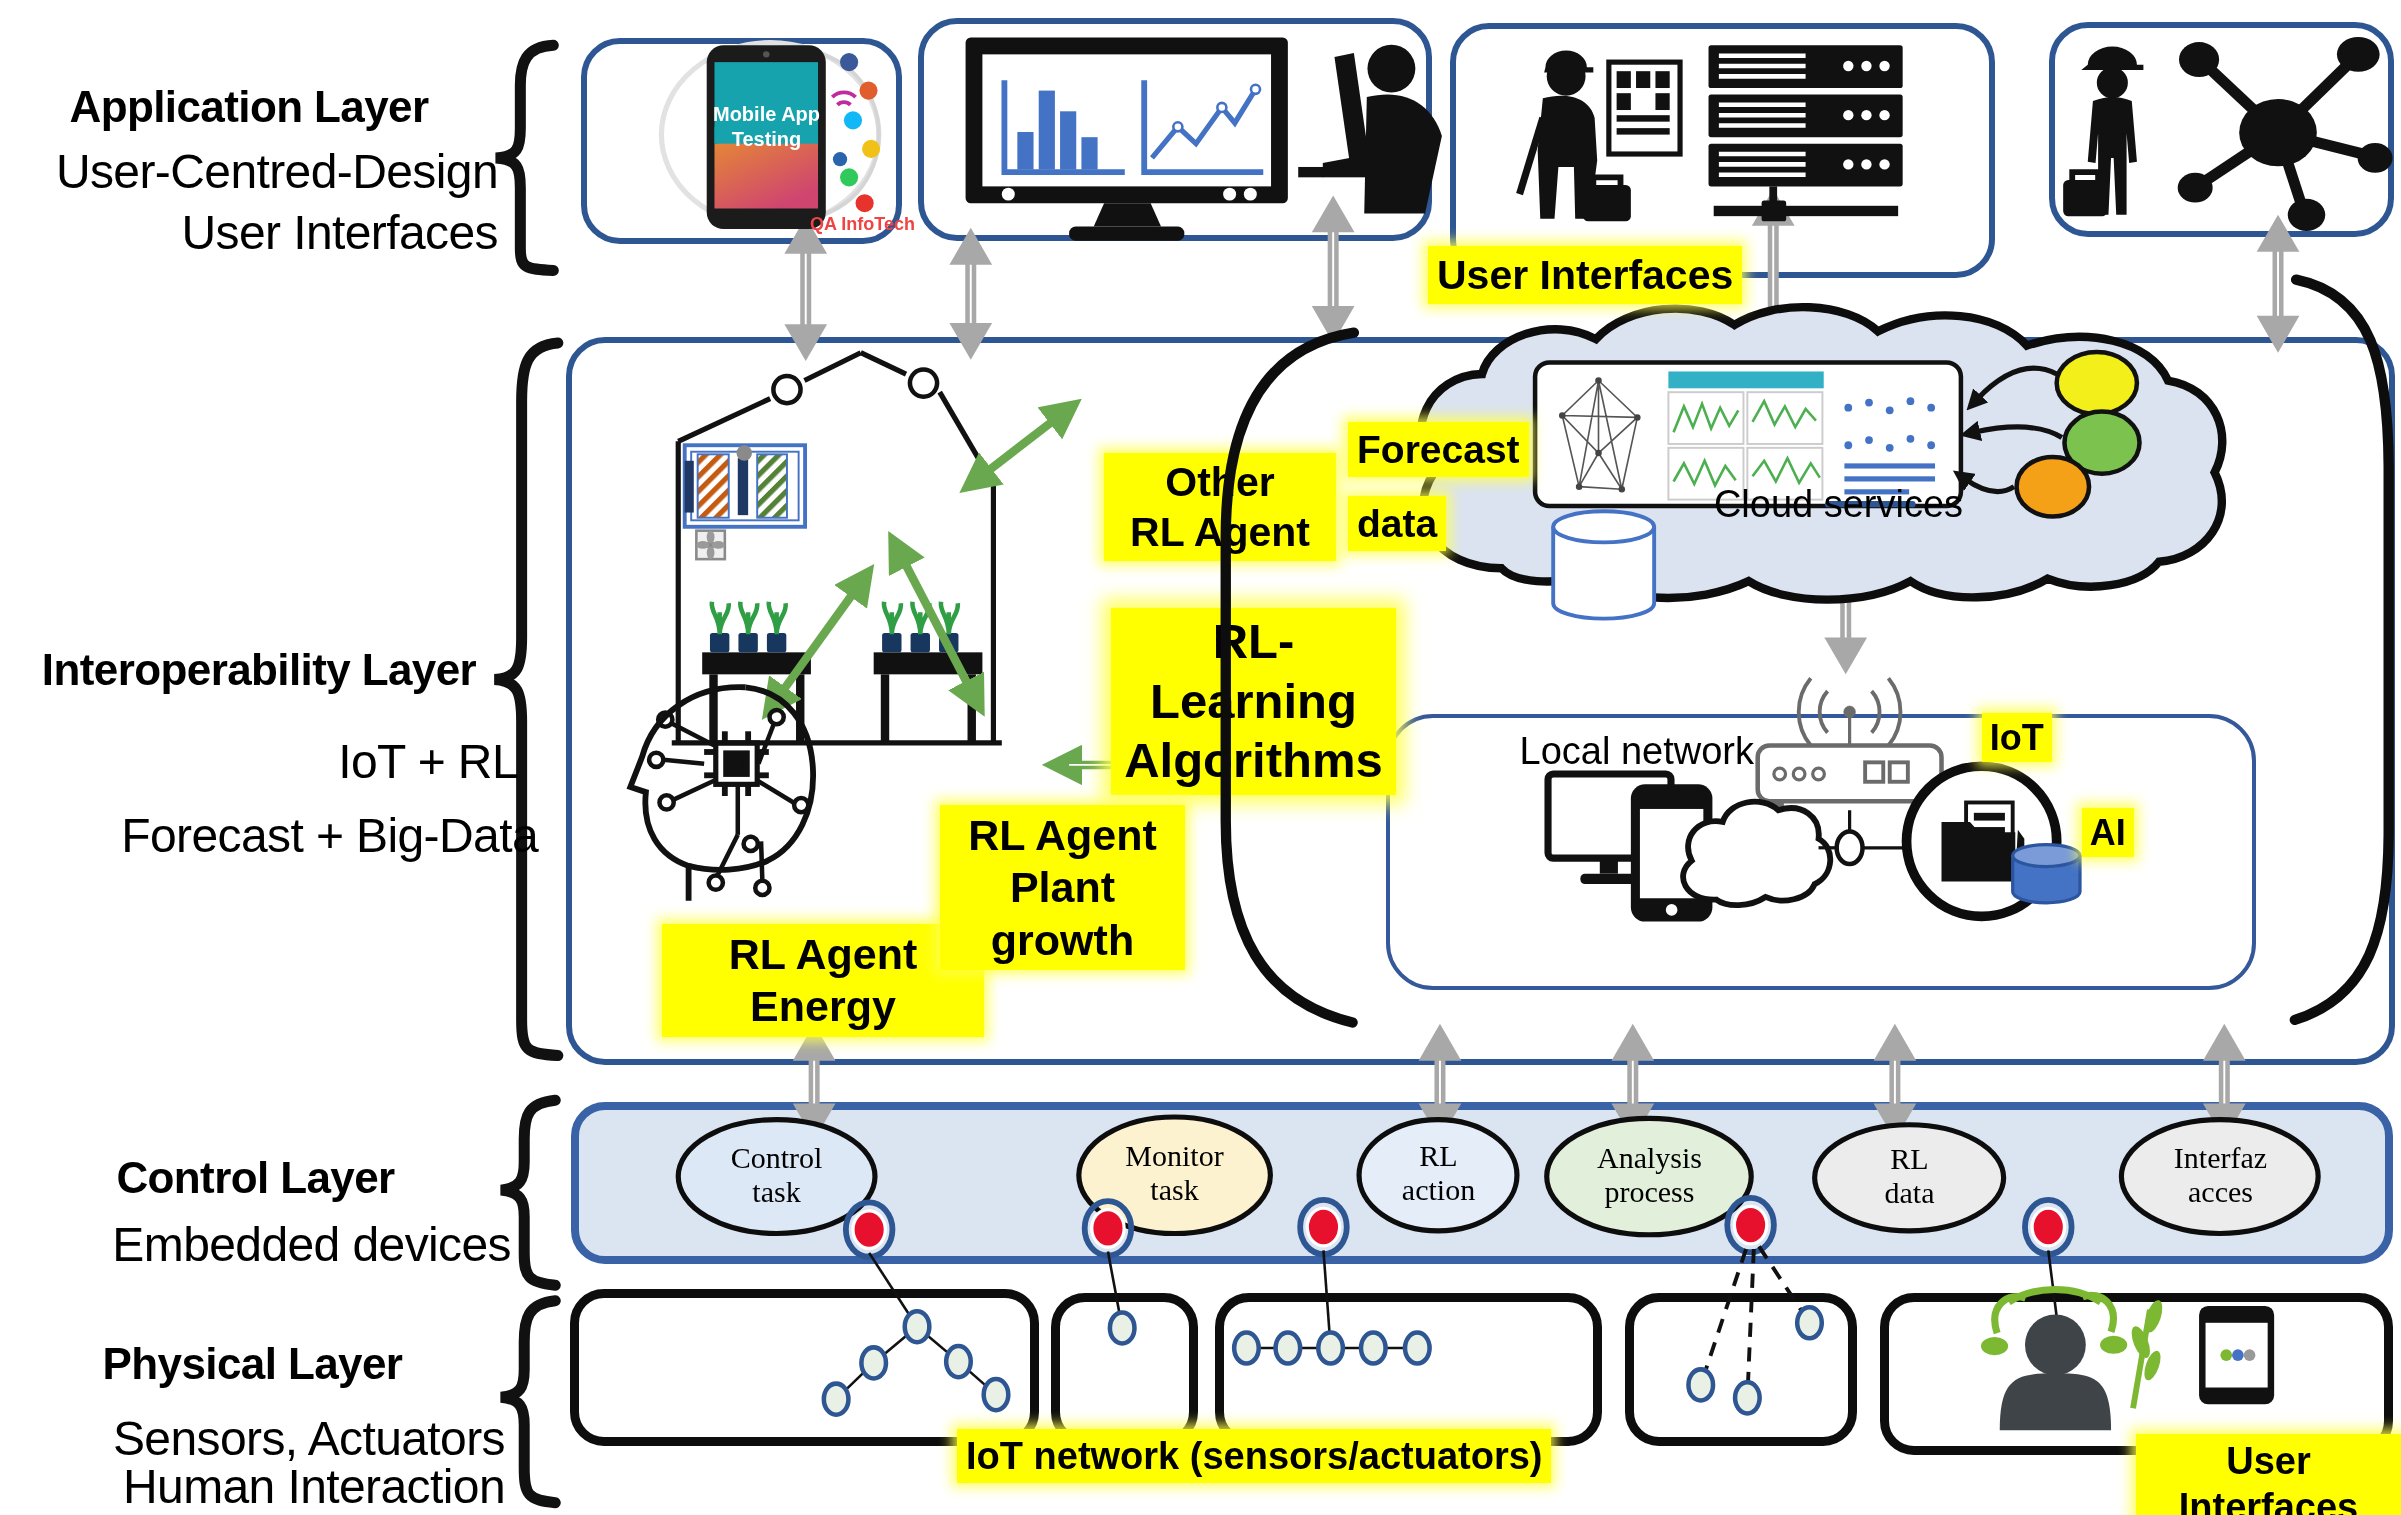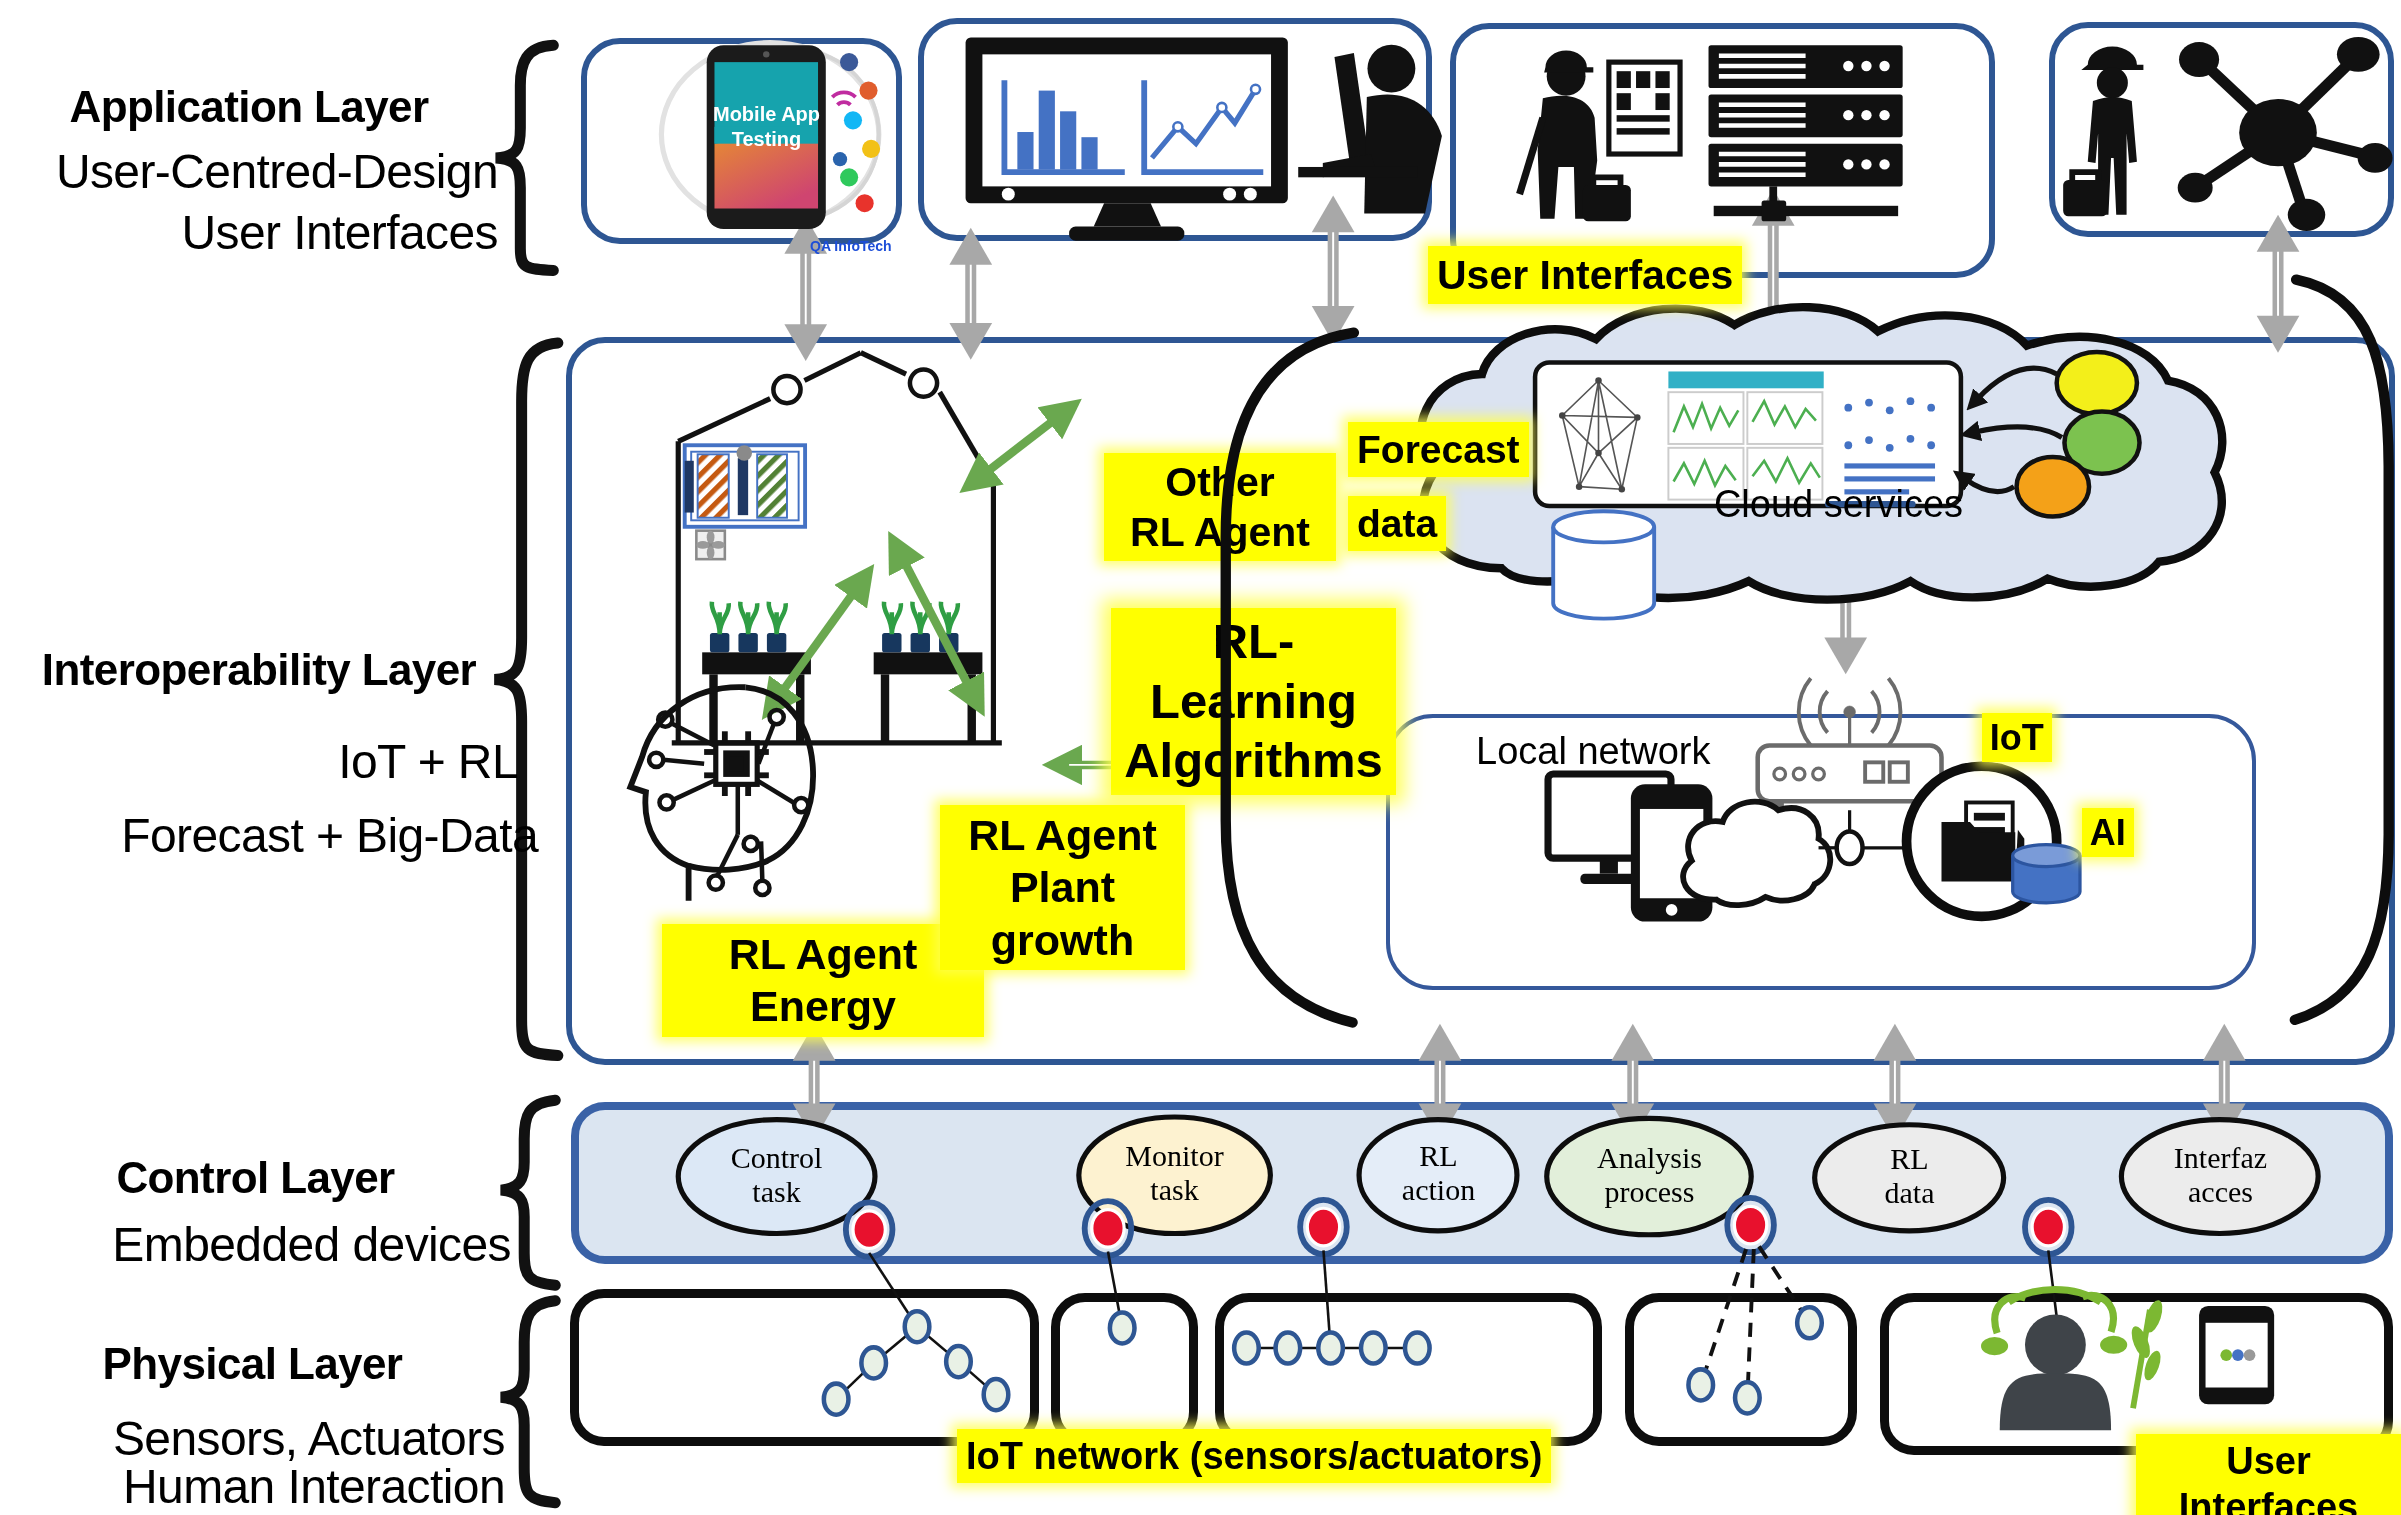--- a/index.html
+++ b/index.html
@@ -543,38 +543,38 @@
   <div class="abs z3 lsub" style="left:0px;top:1217px;width:511px;">Embedded devices</div>
 
   <div class="abs z3 ltitle" style="left:0px;top:1339px;width:505px;">Physical Layer</div>
   <div class="abs z3 lsub" style="left:0px;top:1399px;width:505px;margin-top:12px;">Sensors, Actuators</div>
   <div class="abs z3 lsub" style="left:0px;top:1459px;width:505px;">Human Interaction</div>
 
   <div class="abs z3" style="left:712px;top:102px;width:109px;text-align:center;color:#fff;font-weight:bold;font-size:20px;line-height:1.25;">
     <div>Mobile App</div>
     <div>Testing</div>
   </div>
-  <div class="abs z3" style="left:810px;top:214px;font-size:14px;font-weight:bold;color:#1d4ed8;margin-top:24px;">QA InfoTech</div>
+  <div class="abs z3" style="left:810px;top:214px;font-size:18px;font-weight:bold;color:#ef4444;">QA InfoTech</div>
 
   <div class="abs z3 ylab mid" style="left:1428px;top:246px;">User Interfaces</div>
 
   <div class="abs z3 ylab mid" style="left:1056px;top:453px;width:214px;margin-left:48px;">
     <div>Other</div>
     <div>RL Agent</div>
   </div>
   <div class="abs z3 ylab sm" style="left:1348px;top:422px;font-size:39px;">Forecast</div>
   <div class="abs z3 ylab sm" style="left:1348px;top:496px;font-size:39px;">data</div>
   <div class="abs z3 plain" style="left:1696px;top:483px;width:285px;text-align:center;font-size:38px;">Cloud services</div>
 
   <div class="abs z3 ylab big" style="left:1111px;top:608px;width:267px;box-shadow:0 0 17px 9px rgba(255,255,80,.9);">
     <div>RL-Learning</div>
     <div>Algorithms</div>
   </div>
 
-  <div class="abs z3 plain" style="left:1476px;top:730px;width:278px;text-align:left;font-size:38px;">Local network</div>
+  <div class="abs z3 plain" style="left:1476px;top:730px;width:278px;text-align:right;font-size:38px;">Local network</div>
   <div class="abs z3 ylab sm" style="left:1982px;top:713px;padding:2.6px 7.8px;">IoT</div>
   <div class="abs z3 ylab sm" style="left:2082px;top:808px;padding:2.6px 7.8px;">AI</div>
 
   <div class="abs z3 ylab mid" style="left:662px;top:924px;width:304px;font-size:43px;">
     <div>RL Agent</div>
     <div>Energy</div>
   </div>
   <div class="abs z3 ylab mid" style="left:940px;top:805px;width:227px;font-size:43px;">
     <div>RL Agent</div>
     <div>Plant growth</div>

